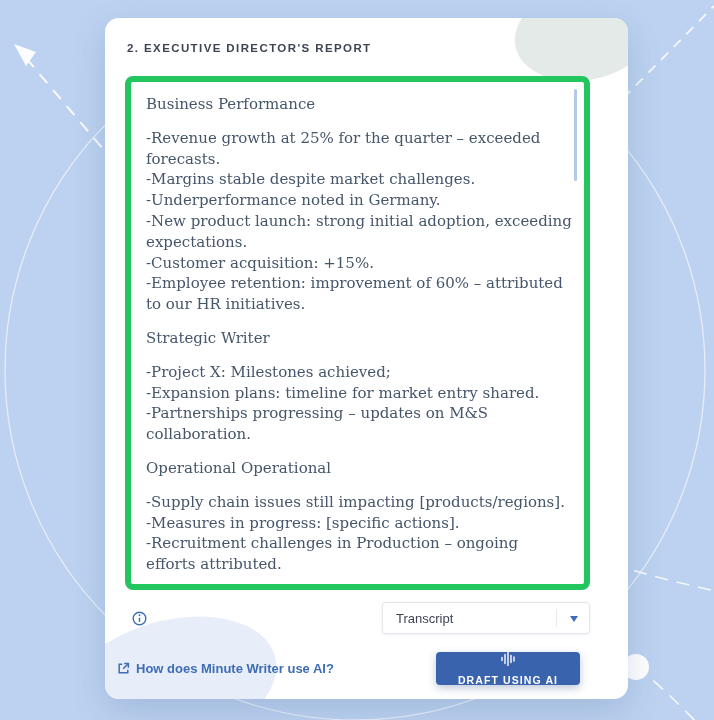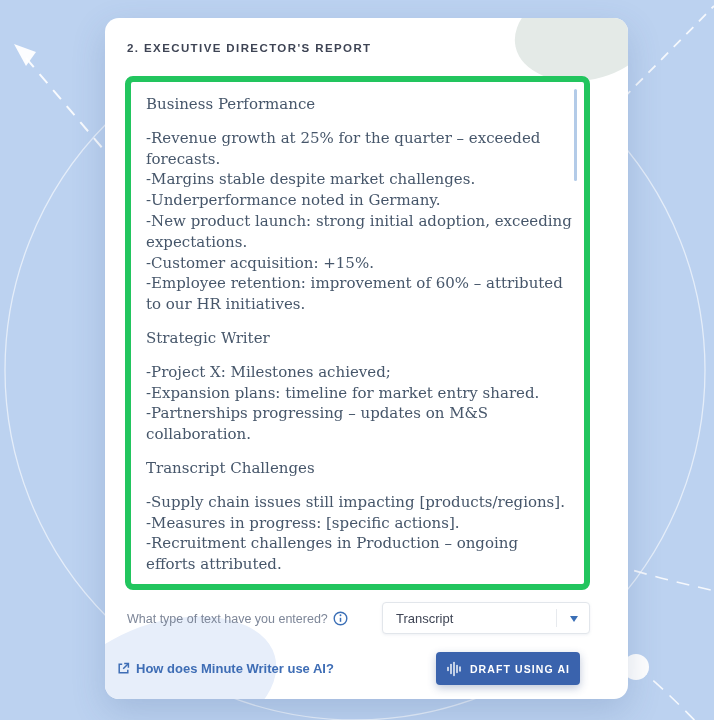--- a/index.html
+++ b/index.html
@@ -121,20 +121,21 @@
     position:absolute;right:0;top:0;
     width:144px;height:33px;
     background:#3a63ad;
     border:none;border-radius:4px;
     color:#ffffff;
     font-family:"Liberation Sans","DejaVu Sans",sans-serif;
     font-size:10.5px;font-weight:700;letter-spacing:1.1px;
     display:flex;align-items:center;justify-content:center;gap:7px;
     cursor:pointer;
     box-shadow:0 3px 8px rgba(40,70,130,.30);
+    flex-direction:column;
   }
 </style>
 </head>
 <body>
 
 <div class="stage">
 
   <svg class="bg-decor" width="714" height="720" viewBox="0 0 714 720">
     <circle cx="355" cy="370" r="350" fill="none" stroke="rgba(255,255,255,0.6)" stroke-width="1.3"></circle>
     <path d="M 592 558 Q 655 578 720 592" fill="none" stroke="rgba(255,255,255,0.85)" stroke-width="1.6" stroke-dasharray="13 9"></path>
@@ -157,32 +158,32 @@
           <div class="editor-block">-Revenue growth at 25% for the quarter – exceeded forecasts.
 -Margins stable despite market challenges.
 -Underperformance noted in Germany.
 -New product launch: strong initial adoption, exceeding expectations.
 -Customer acquisition: +15%.
 -Employee retention: improvement of 60% – attributed to our HR initiatives.</div>
           <div class="editor-block">Strategic Writer</div>
           <div class="editor-block">-Project X: Milestones achieved;
 -Expansion plans: timeline for market entry shared.
 -Partnerships progressing – updates on M&amp;S collaboration.</div>
-          <div class="editor-block">Transcript Challenges</div>
+          <div class="editor-block">Operational Operational</div>
           <div class="editor-block">-Supply chain issues still impacting [products/regions].
 -Measures in progress: [specific actions].
 -Recruitment challenges in Production – ongoing efforts attributed.</div>
           <div class="editor-block">Compliance &amp; Risks</div>
         </div>
       <div class="scroll-thumb"></div>
     </div>
 
     <div class="type-row">
       <div class="type-question">
-        <span>What type of text have you entered?</span><span class="info-icon"><svg width="15" height="15" viewBox="0 0 15 15">
+        <span class="info-icon"><svg width="15" height="15" viewBox="0 0 15 15">
               <circle cx="7.5" cy="7.5" r="6.3" fill="none" stroke="#3b6fb6" stroke-width="1.4"></circle>
               <line x1="7.5" y1="6.8" x2="7.5" y2="10.8" stroke="#3b6fb6" stroke-width="1.5"></line>
               <circle cx="7.5" cy="4.3" r="0.95" fill="#3b6fb6"></circle>
             </svg></span>
       </div>
       <div class="type-select">
         <span class="value">Transcript</span>
         <span class="divider"></span>
         <span class="caret"></span>
       </div>

